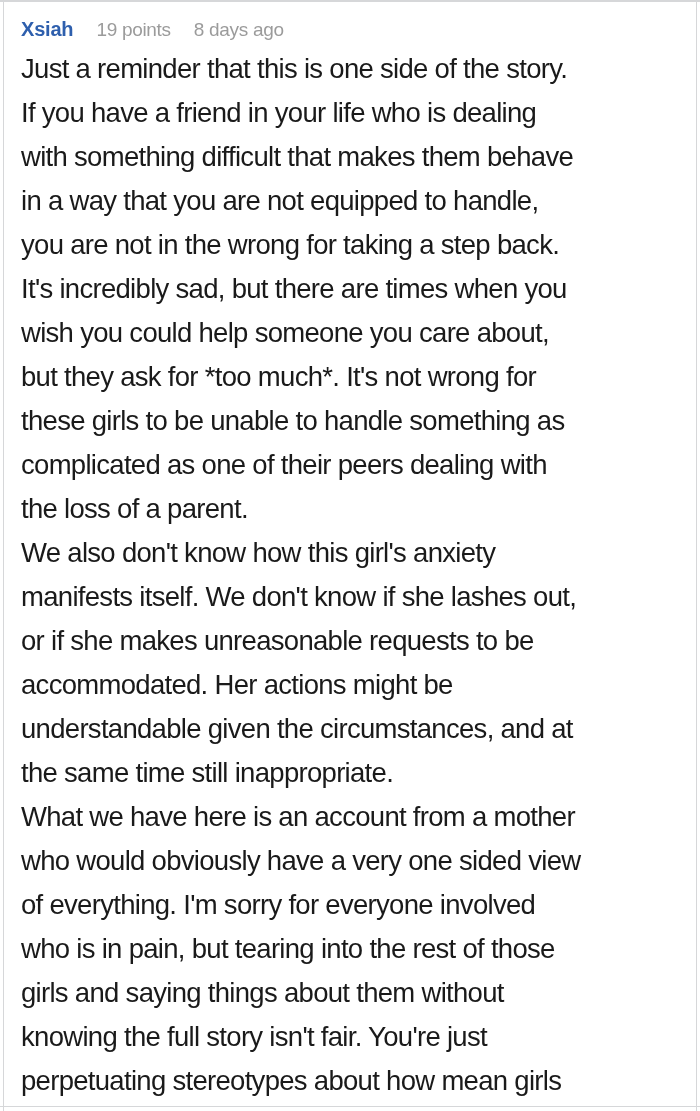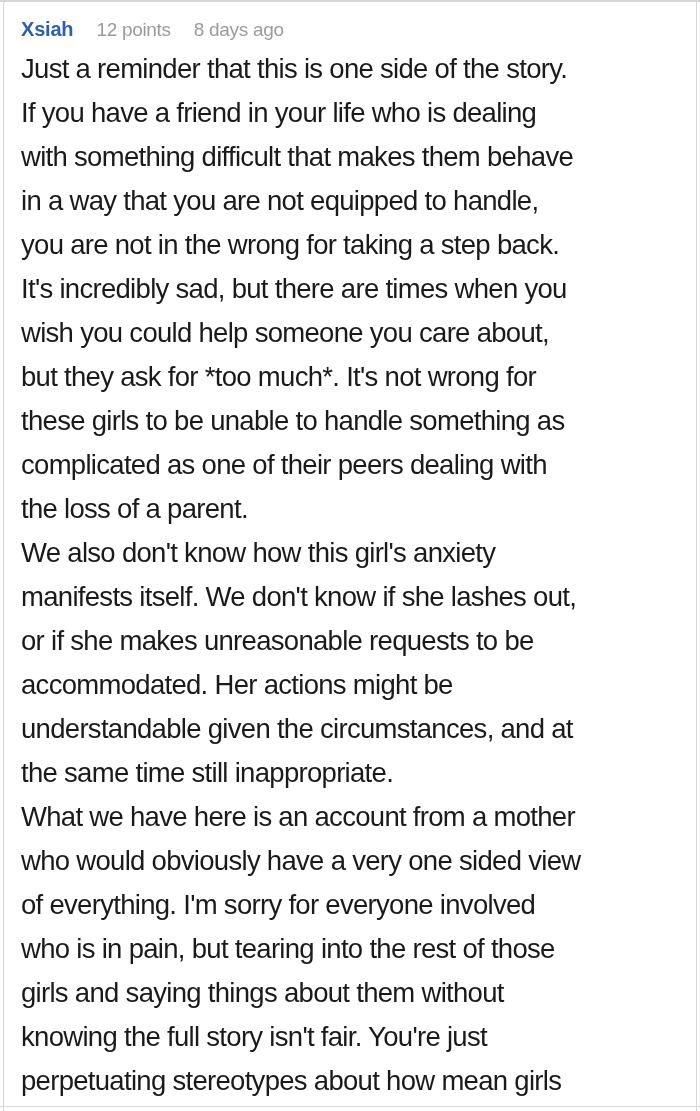--- a/index.html
+++ b/index.html
@@ -86,21 +86,21 @@
 <body>
 
 <div class="divider-top"></div>
 <div class="thread-line left"></div>
 <div class="thread-line right"></div>
 <div class="divider-bottom"></div>
 
 <div class="comment">
   <div class="comment-header">
     <a href="#" class="author">Xsiah</a>
-    <span class="points">12 points</span>
+    <span class="points">19 points</span>
     <a href="#" class="timestamp">8 days ago</a>
   </div>
   <div class="comment-body">Just a reminder that this is one side of the story.
 If you have a friend in your life who is dealing
 with something difficult that makes them behave
 in a way that you are not equipped to handle,
 you are not in the wrong for taking a step back.
 It's incredibly sad, but there are times when you
 wish you could help someone you care about,
 but they ask for *too much*. It's not wrong for

